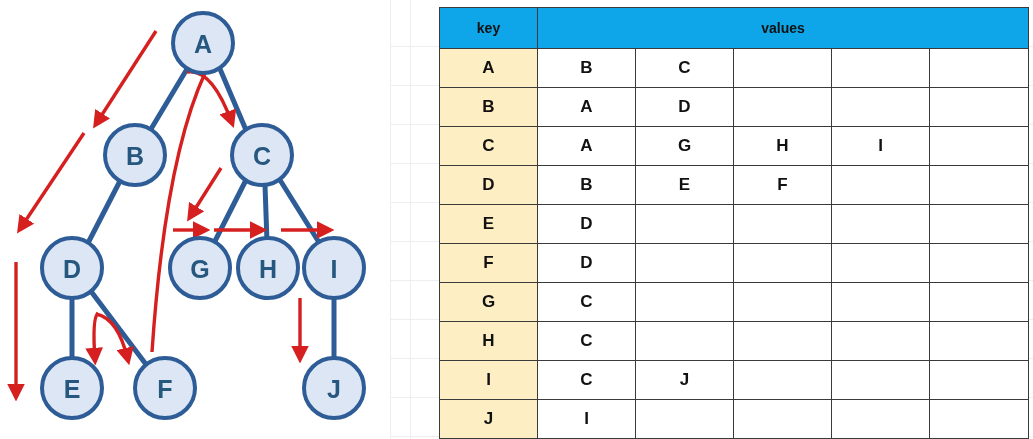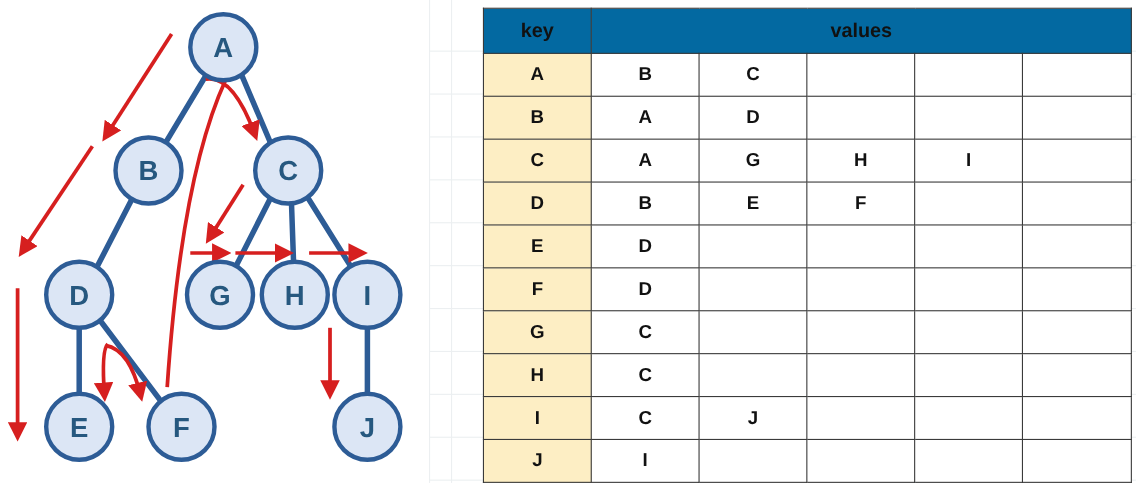--- a/index.html
+++ b/index.html
@@ -91,23 +91,23 @@
     padding: 0;
     text-align: center;
     vertical-align: middle;
     font-family: "Liberation Sans", sans-serif;
     font-size: 17px;
     font-weight: bold;
     color: #111111;
     background: #ffffff;
   }
   #kv-table thead th {
-    background: #0369a1;
+    background: #0ea5e9;
     height: 40px;
-    font-size: 18px;
+    font-size: 14px;
   }
   #kv-table td.key-cell {
     background: #fdeec4;
   }
   col.c-key   { width: 98px; }
   col.c-val   { width: 98px; }
   col.c-vallast { width: 99px; }
 </style>
 </head>
 <body>

